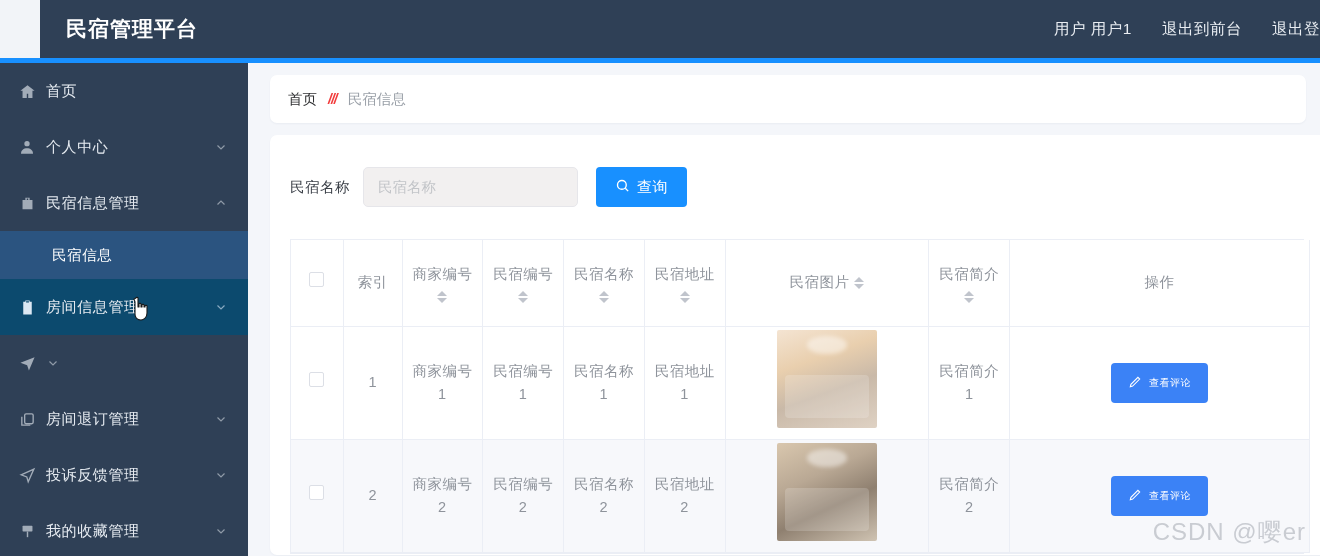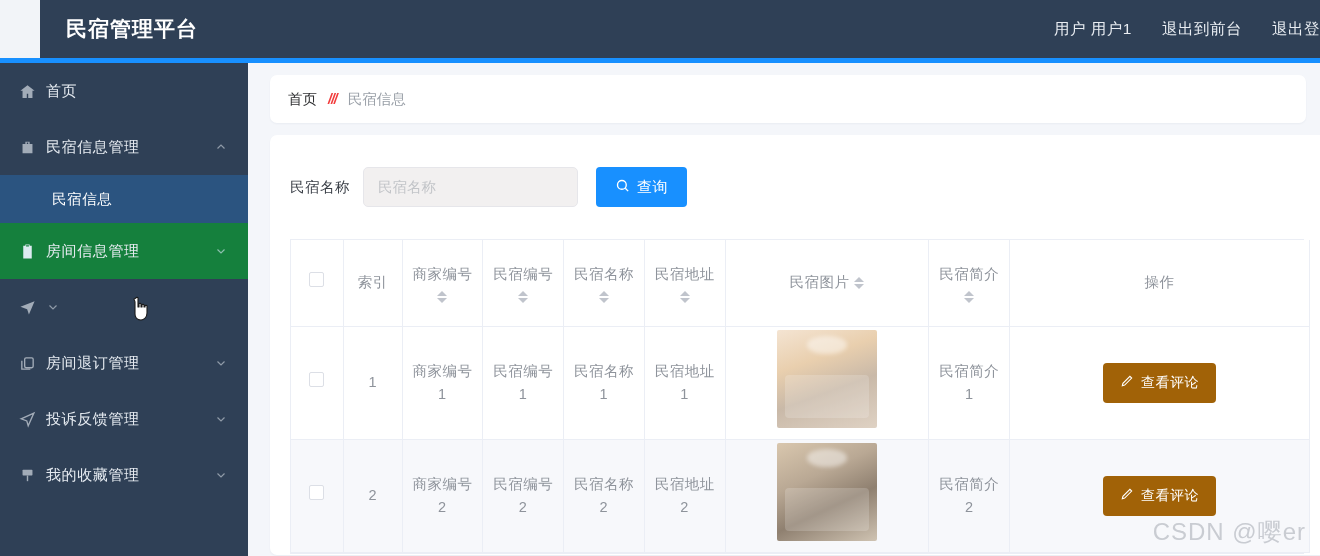--- a/index.html
+++ b/index.html
@@ -43,21 +43,21 @@
   }
   .menu-item .mi-icon {
     width: 26px; display: flex; align-items: center; justify-content: center;
     margin-right: 6px; opacity: .72;
   }
   .menu-item .mi-label { flex: 1; letter-spacing: .6px; }
   .menu-item .mi-arrow {
     width: 14px; height: 14px; opacity: .6;
     display: flex; align-items: center; justify-content: center;
   }
-  .menu-item.hover { background: #15803d; }
+  .menu-item.hover { background: #0c4a6e; }
   .menu-item.hover .mi-icon { opacity: .95; }
   .submenu-item {
     height: 48px; display: flex; align-items: center; padding-left: 52px;
     color: #ffffff; font-size: 14.5px; letter-spacing: .6px;
     background: #2b5480; cursor: pointer;
   }
 
   
   .cursor-pointer {
     position: absolute; left: 130px; top: 296px; width: 22px; height: 26px;
@@ -138,22 +138,22 @@
   .thumb::after {
     content: ""; position: absolute; left: 8%; top: 46%; width: 84%; height: 44%;
     background: rgba(255,255,255,.18); border-radius: 4px;
   }
   .thumb::before {
     content: ""; position: absolute; left: 30%; top: 6%; width: 40%; height: 18%;
     background: rgba(255,255,255,.45); border-radius: 50%; filter: blur(2px);
   }
   .act-btn {
     display: inline-flex; align-items: center; gap: 7px;
-    background: #a16207; color: #ffffff; border: none; border-radius: 4px;
-    height: 40px; padding: 0 17px; font-size: 14px; cursor: pointer;
+    background: #3b82f6; color: #ffffff; border: none; border-radius: 4px;
+    height: 40px; padding: 0 17px; font-size: 10px; cursor: pointer;
     letter-spacing: .5px;
     font-family: "Liberation Sans", "DejaVu Sans", sans-serif;
   }
 
   
   .watermark {
     position: absolute; right: 14px; bottom: 8px; z-index: 80;
     color: #c9ccd2; font-size: 24px; letter-spacing: 1px; pointer-events: none;
     white-space: nowrap;
     margin-top: 40px;
@@ -178,20 +178,34 @@
 
     <div class="menu-item">
       <span class="mi-icon">
         <svg width="17" height="17" viewBox="0 0 24 24" fill="#cfd6de">
             <path d="M12 3 2 11h3v10h6v-6h2v6h6V11h3z"></path>
           </svg>
       </span>
       <span class="mi-label">首页</span>
     </div>
 
+    <div class="menu-item">
+      <span class="mi-icon">
+        <svg width="16" height="16" viewBox="0 0 24 24" fill="#cfd6de">
+            <circle cx="12" cy="7" r="4"></circle>
+            <path d="M3 22c0-5 4-8 9-8s9 3 9 8z"></path>
+          </svg>
+      </span>
+      <span class="mi-label">个人中心</span>
+      <span class="mi-arrow">
+        <svg width="12" height="12" viewBox="0 0 24 24" fill="none" stroke="#cfd6de" stroke-width="2.4">
+            <path d="M5 9l7 7 7-7"></path>
+          </svg>
+      </span>
+    </div>
 
     <div class="menu-item">
       <span class="mi-icon">
         <svg width="17" height="17" viewBox="0 0 24 24" fill="#cfd6de">
             <path d="M9 4h6v3h4v13H5V7h4zm2 1v2h2V5z"></path>
           </svg>
       </span>
       <span class="mi-label">民宿信息管理</span>
       <span class="mi-arrow">
         <svg width="12" height="12" viewBox="0 0 24 24" fill="none" stroke="#cfd6de" stroke-width="2.4">

